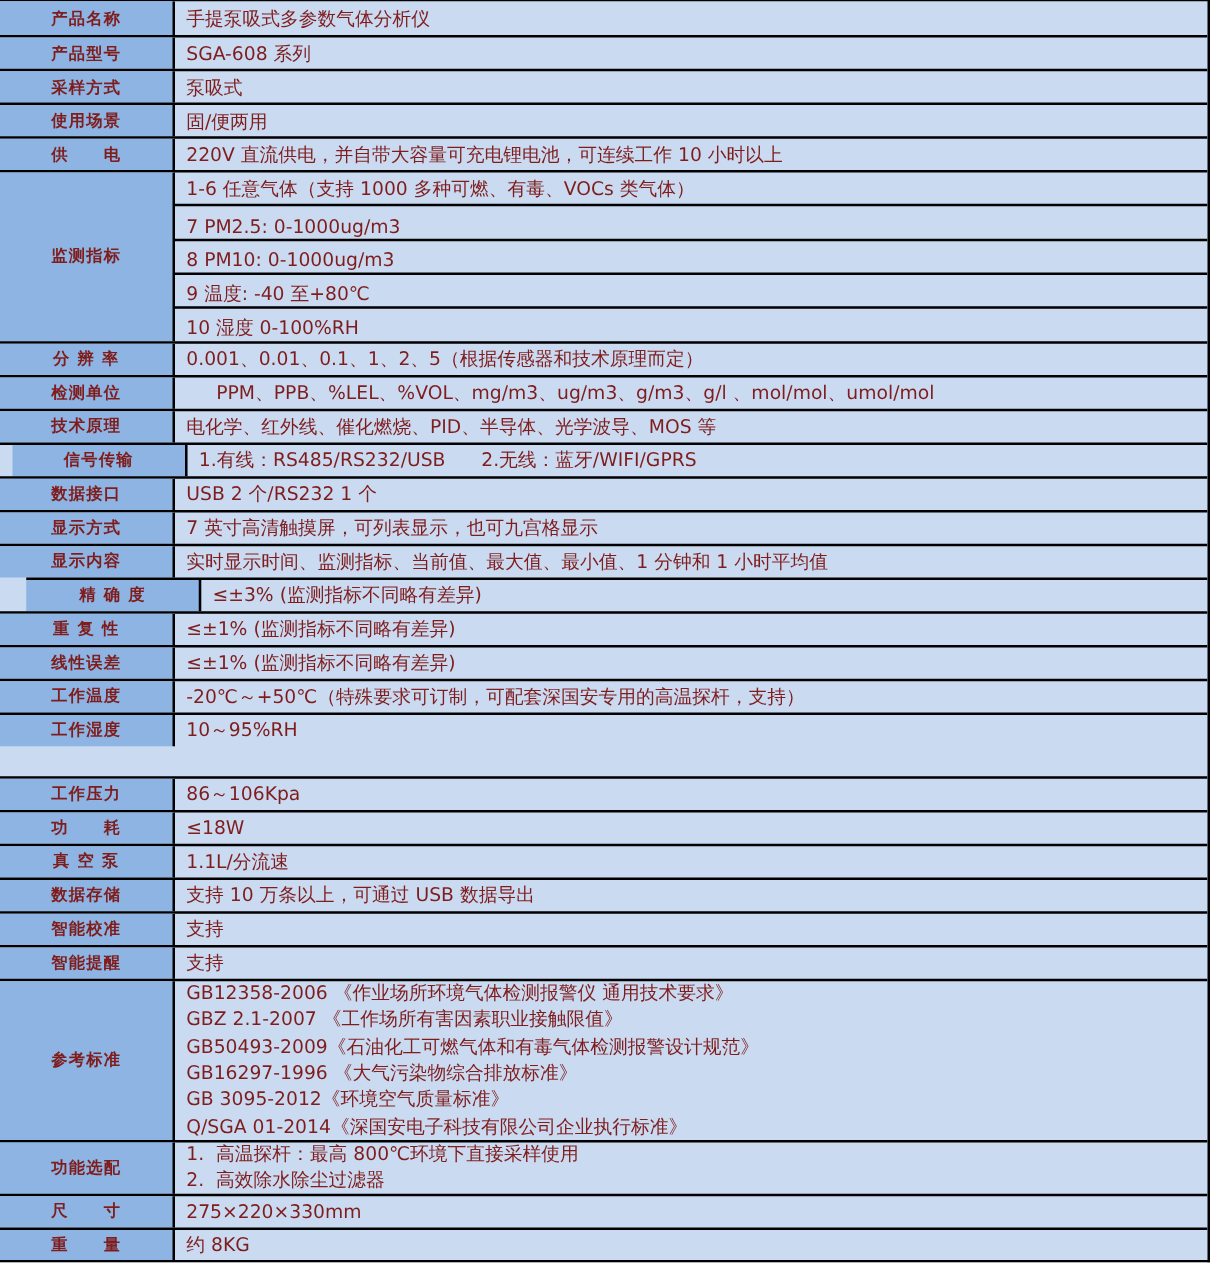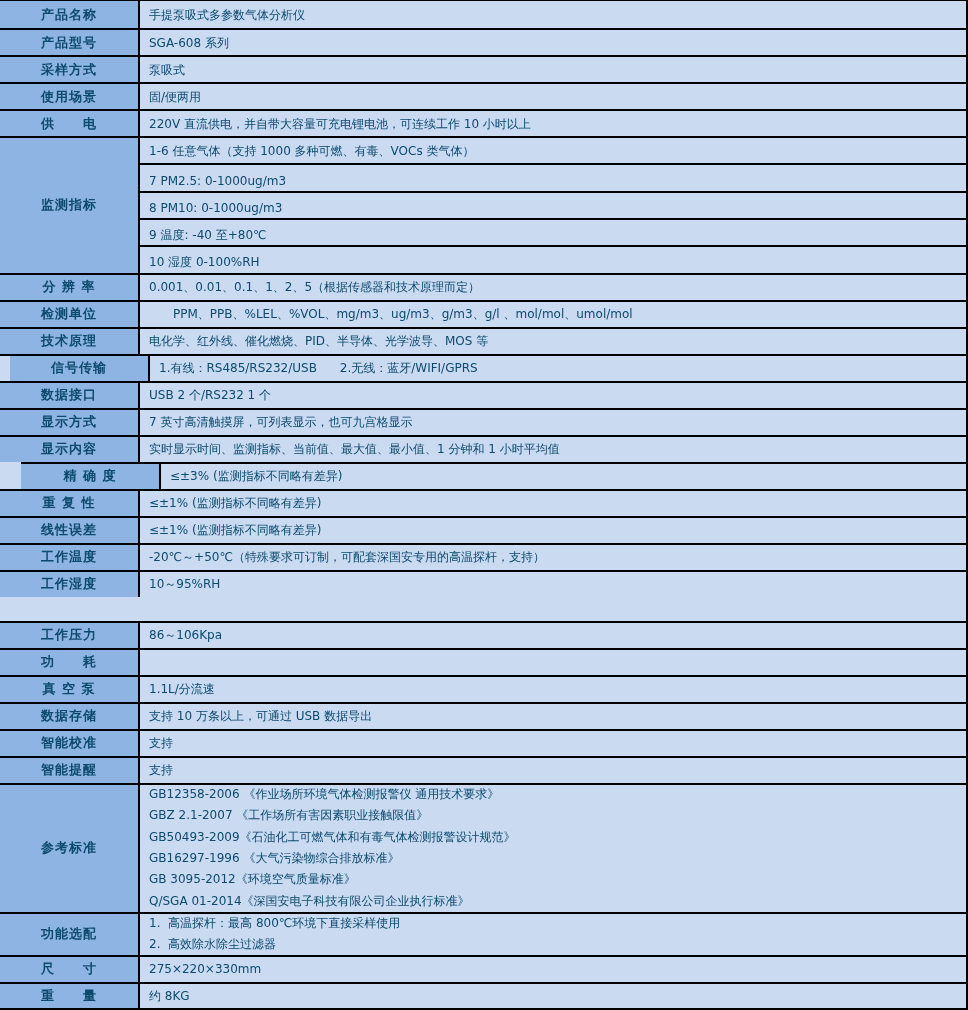--- a/index.html
+++ b/index.html
@@ -4,38 +4,38 @@
 <style>
   html,body{margin:0;padding:0;background:#ffffff;}
   .spec-table{
     width:968px;height:1010px;box-sizing:border-box;overflow:hidden;
     display:flex;flex-direction:column;
     background:var(--value-bg,#C9DAF1);
     border-top:1px solid var(--border,#000);
     border-right:2px solid var(--border,#000);
     border-bottom:2px solid var(--border,#000);
     font-family:"DejaVu Sans","Liberation Sans",sans-serif;
-    color:#0c4a6e;
+    color:#7f1d1d;
   }
   .row{display:flex;box-sizing:border-box;flex:none;}
   .row + .row{border-top:2px solid var(--border,#000);}
   .label-cell{
     width:140px;flex:none;box-sizing:border-box;
     background:var(--label-bg,#8DB4E2);
     border-right:2px solid var(--border,#000);
     display:flex;align-items:center;justify-content:center;
     font-weight:bold;font-size:13px;letter-spacing:1px;
     white-space:pre-wrap;text-align:center;
   }
   .value-area{flex:1;display:flex;flex-direction:column;min-width:0;}
   .value-cell{
     flex:1;box-sizing:border-box;min-height:0;
     display:flex;flex-direction:column;justify-content:center;
     padding-left:9px;padding-right:6px;
-    font-size:12px;
+    font-size:15px;
   }
   .value-cell.sub + .value-cell.sub{border-top:2px solid var(--border,#000);justify-content:flex-end;}
   .value-line{white-space:pre-wrap;line-height:20px;}
   .multiline .value-line{line-height:21.4px;}
 </style>
 </head>
 <body>
 
 <div class="spec-table" id="spec-table">
     <div class="row" style="height: 27px;">
@@ -197,20 +197,25 @@
     <div class="row" style="height: 27px; margin-top: 24px;">
       <div class="label-cell">工作压力</div>
       <div class="value-area">
         <div class="value-cell">
           <div class="value-line">86～106Kpa</div>
         </div>
       </div>
     </div>
     <div class="row" style="height: 27px;">
       <div class="label-cell">功　　耗</div>
+      <div class="value-area">
+        <div class="value-cell">
+          <div class="value-line">≤18W</div>
+        </div>
+      </div>
     </div>
     <div class="row" style="height: 27px;">
       <div class="label-cell">真 空 泵</div>
       <div class="value-area">
         <div class="value-cell">
           <div class="value-line">1.1L/分流速</div>
         </div>
       </div>
     </div>
     <div class="row" style="height: 27px;">

